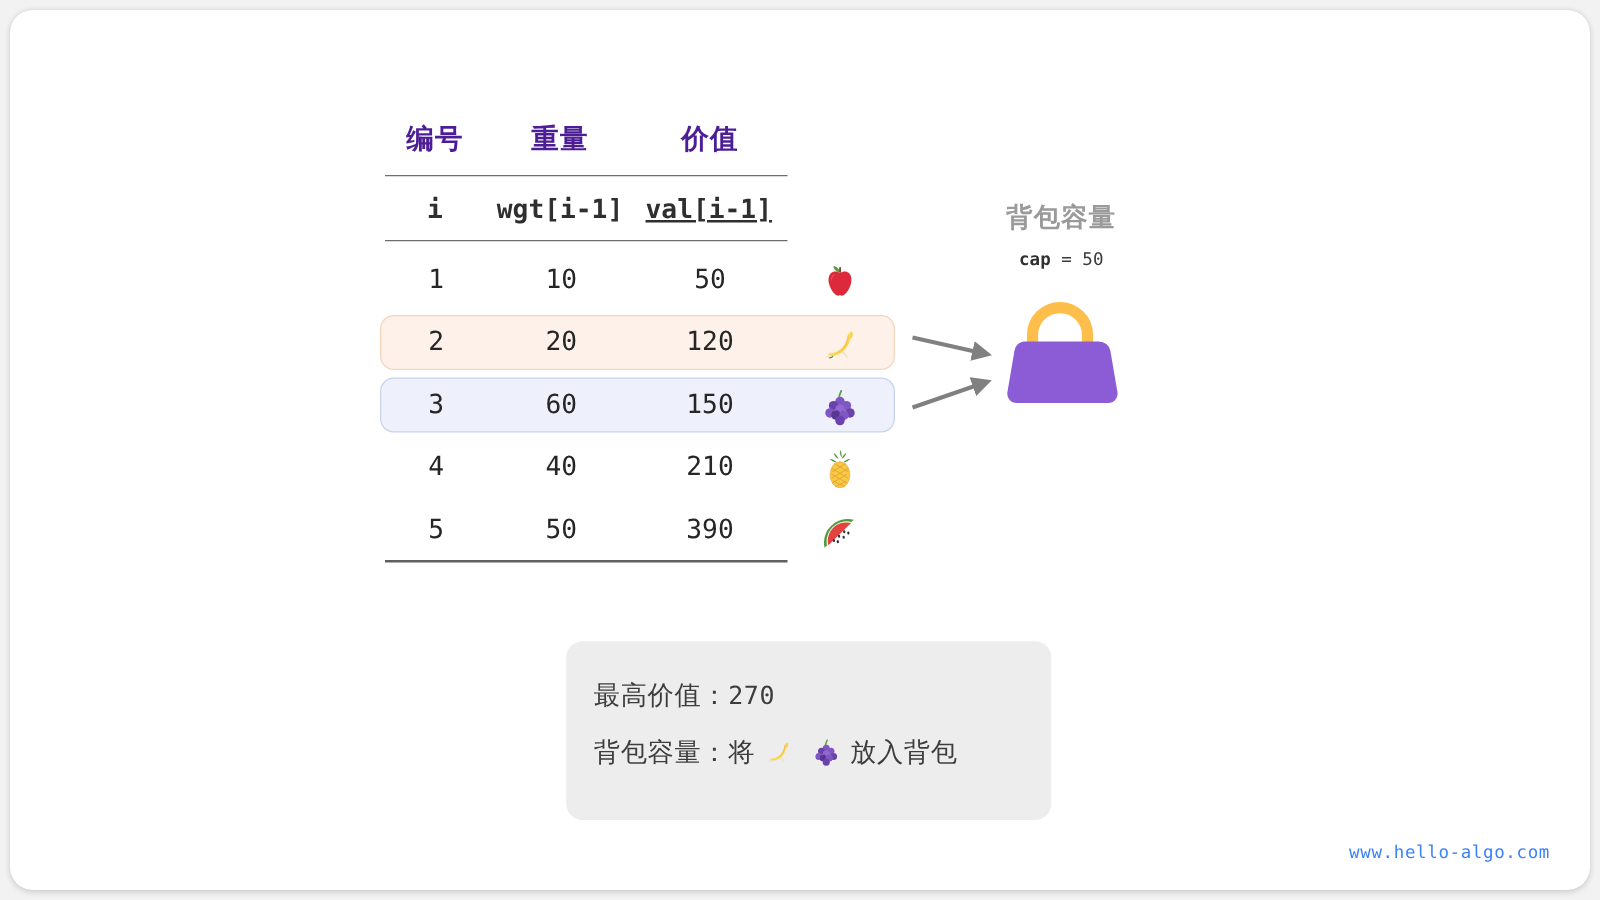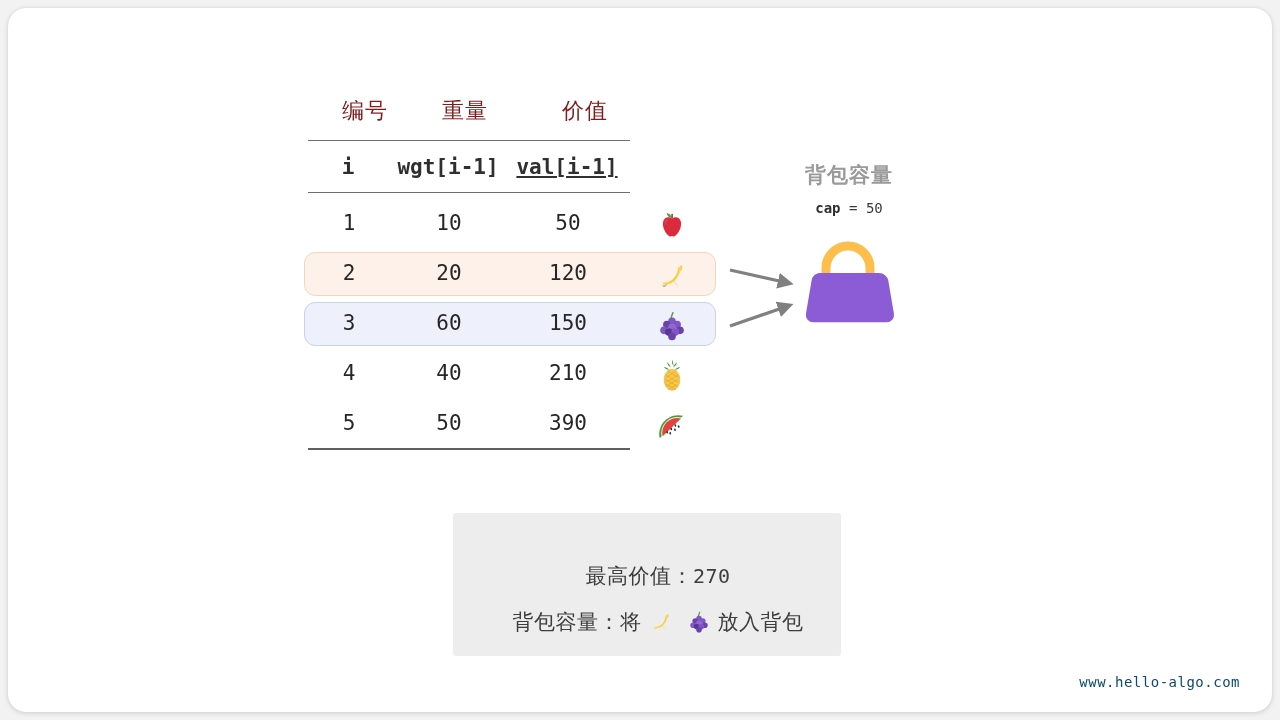--- a/index.html
+++ b/index.html
@@ -41,23 +41,23 @@
     left: 300px;
     top: 88px;
     width: 420px;
     height: 360px;
   }
 
   .col-head {
     position: absolute;
     top: 0;
     font-size: 22px;
-    font-weight: normal;
-    color: #7f1d1d;
-    text-align: right;
+    font-weight: bold;
+    color: #4c1d95;
+    text-align: center;
     letter-spacing: 1px;
     font-family: "Liberation Sans", "DejaVu Sans", sans-serif;
     white-space: nowrap;
   }
   .col-head.c0 { left: 0px;   width: 80px; }
   .col-head.c1 { left: 100px; width: 80px; }
   .col-head.c2 { left: 220px; width: 80px; }
 
   .rule {
     position: absolute;
@@ -157,24 +157,23 @@
   #arrows { position: absolute; left: 700px; top: 230px; width: 110px; height: 120px; }
 
   
   #result-box {
     position: absolute;
     left: 445px;
     top: 505px;
     width: 388px;
     height: 143px;
     background: #ededed;
-    border-radius: 3px;
+    border-radius: 13px;
     box-sizing: border-box;
-    padding: 40px 0 0 22px;
-    text-align: center;
+    padding: 20px 0 0 22px;
   }
   .res-line {
     font-size: 21px;
     color: #3d3d3d;
     line-height: 46px;
     white-space: nowrap;
     letter-spacing: 0.5px;
   }
   .res-line .num {
     font-family: "DejaVu Sans Mono", "Liberation Mono", monospace;
@@ -190,21 +189,21 @@
   .res-line .inline-fruit svg { width: 28px; height: 28px; display: block; }
   #res-line-3 { padding-left: 98px; }
 
   
   #watermark {
     position: absolute;
     right: 32px;
     bottom: 22px;
     font-family: "DejaVu Sans Mono", "Liberation Mono", monospace;
     font-size: 14px;
-    color: #0c4a6e;
+    color: #3b82f6;
     letter-spacing: 0.5px;
   }
 </style>
 </head>
 <body>
 
 <div id="canvas">
   <div id="card">
 
     <div id="table-area">

